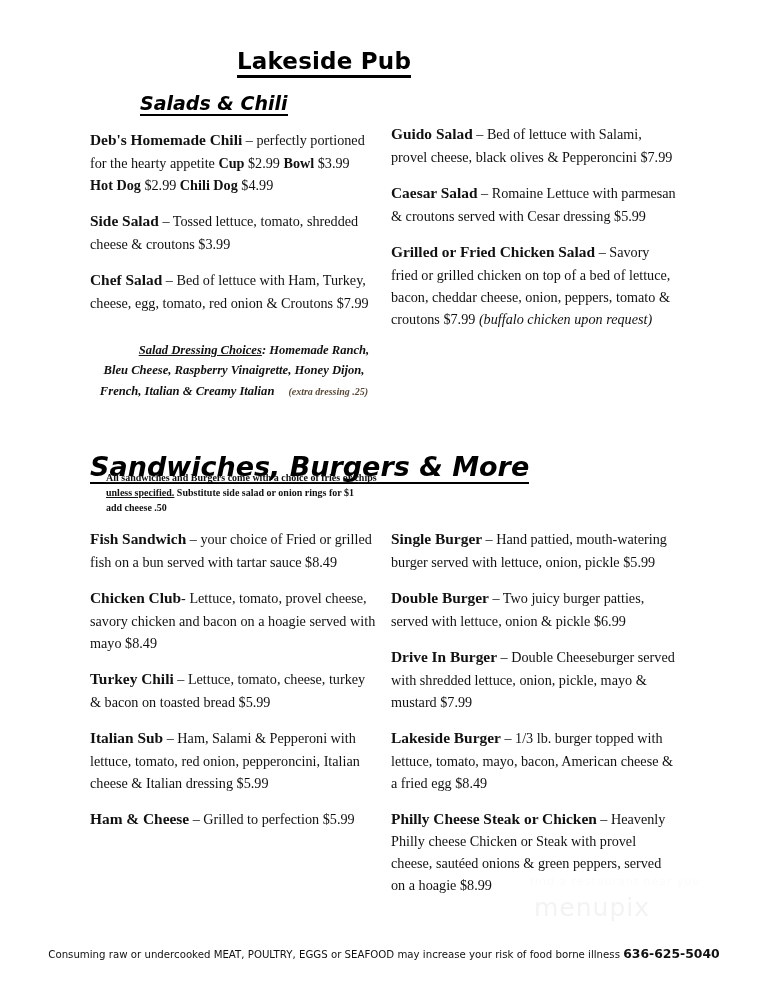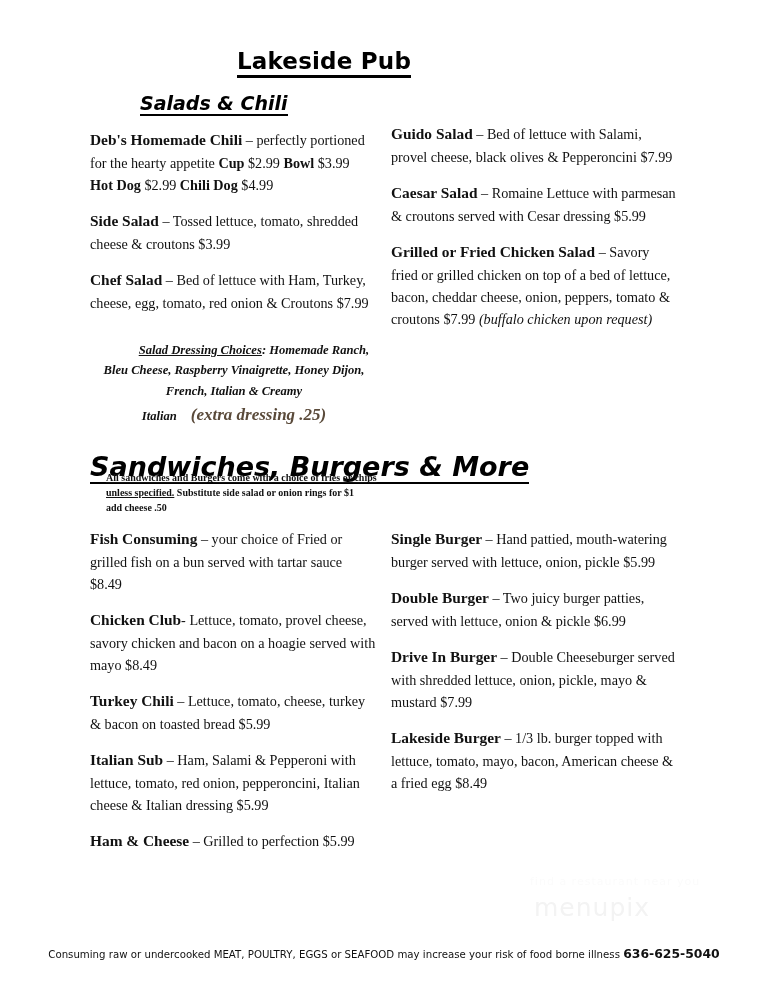--- a/index.html
+++ b/index.html
@@ -100,21 +100,21 @@
     font-style: italic;
     font-size: 12.6px;
     line-height: 1.62;
   }
   #dressing-block .ul {
     text-decoration: underline;
     margin-left: 40px;
   }
   #dressing-block .extra {
     color: #5a4a3a;
-    font-size: 17px;
+    font-size: 10px;
     margin-left: 14px;
     white-space: nowrap;
   }
 
   
   #sand-disclaimer {
     position: absolute;
     left: 106px;
     top: 470px;
     width: 280px;
@@ -194,31 +194,32 @@
   <div class="section-heading" id="heading-sandwiches">
     <span>Sandwiches, Burgers &amp; More</span>
   </div>
 
   <div id="sand-disclaimer">
     <span class="ul">All sandwiches and Burgers come with a choice of fries or chips unless specified.</span>
     <span>Substitute side salad or onion rings for $1</span><span class="gap"></span><span>add cheese .50</span>
   </div>
 
   <div class="col col-left" id="sand-left">
-      <div class="item"><span class="name">Fish Consuming</span><span> –</span><span class="desc"> your choice of Fried or grilled fish on a bun served with tartar sauce</span><span class="price"> $8.49</span></div>
+      <div class="item"><span class="name">Fish Sandwich</span><span> –</span><span class="desc"> your choice of Fried or grilled fish on a bun served with tartar sauce</span><span class="price"> $8.49</span></div>
       <div class="item"><span class="name">Chicken Club</span><span>-</span><span class="desc"> Lettuce, tomato, provel cheese, savory chicken and bacon on a hoagie served with mayo</span><span class="price"> $8.49</span></div>
       <div class="item"><span class="name">Turkey Chili</span><span> –</span><span class="desc"> Lettuce, tomato, cheese, turkey &amp; bacon on toasted bread</span><span class="price"> $5.99</span></div>
       <div class="item"><span class="name">Italian Sub</span><span> –</span><span class="desc"> Ham, Salami &amp; Pepperoni with lettuce, tomato, red onion, pepperoncini, Italian cheese &amp; Italian dressing</span><span class="price"> $5.99</span></div>
       <div class="item"><span class="name">Ham &amp; Cheese</span><span> –</span><span class="desc"> Grilled to perfection</span><span class="price"> $5.99</span></div>
     </div>
   <div class="col col-right" id="sand-right">
       <div class="item"><span class="name">Single Burger</span><span> –</span><span class="desc"> Hand pattied, mouth-watering burger served with lettuce, onion, pickle</span><span class="price"> $5.99</span></div>
       <div class="item"><span class="name">Double Burger</span><span> –</span><span class="desc"> Two juicy burger patties, served with lettuce, onion &amp; pickle</span><span class="price"> $6.99</span></div>
       <div class="item"><span class="name">Drive In Burger</span><span> –</span><span class="desc"> Double Cheeseburger served with shredded lettuce, onion, pickle, mayo &amp; mustard</span><span class="price"> $7.99</span></div>
       <div class="item"><span class="name">Lakeside Burger</span><span> –</span><span class="desc"> 1/3 lb. burger topped with lettuce, tomato, mayo, bacon, American cheese &amp; a fried egg</span><span class="price"> $8.49</span></div>
+      <div class="item"><span class="name">Philly Cheese Steak or Chicken</span><span> –</span><span class="desc"> Heavenly Philly cheese Chicken or Steak with provel cheese, sautéed onions &amp; green peppers, served on a hoagie</span><span class="price"> $8.99</span></div>
     </div>
 
   <div id="watermark-sub">find a restaurant near you</div>
   <div id="watermark">menupix</div>
 
   <div id="footer">
     <span>Consuming raw or undercooked MEAT, POULTRY, EGGS or SEAFOOD may increase your risk of food borne illness</span>
     <span class="phone">636-625-5040</span>
   </div>
 

